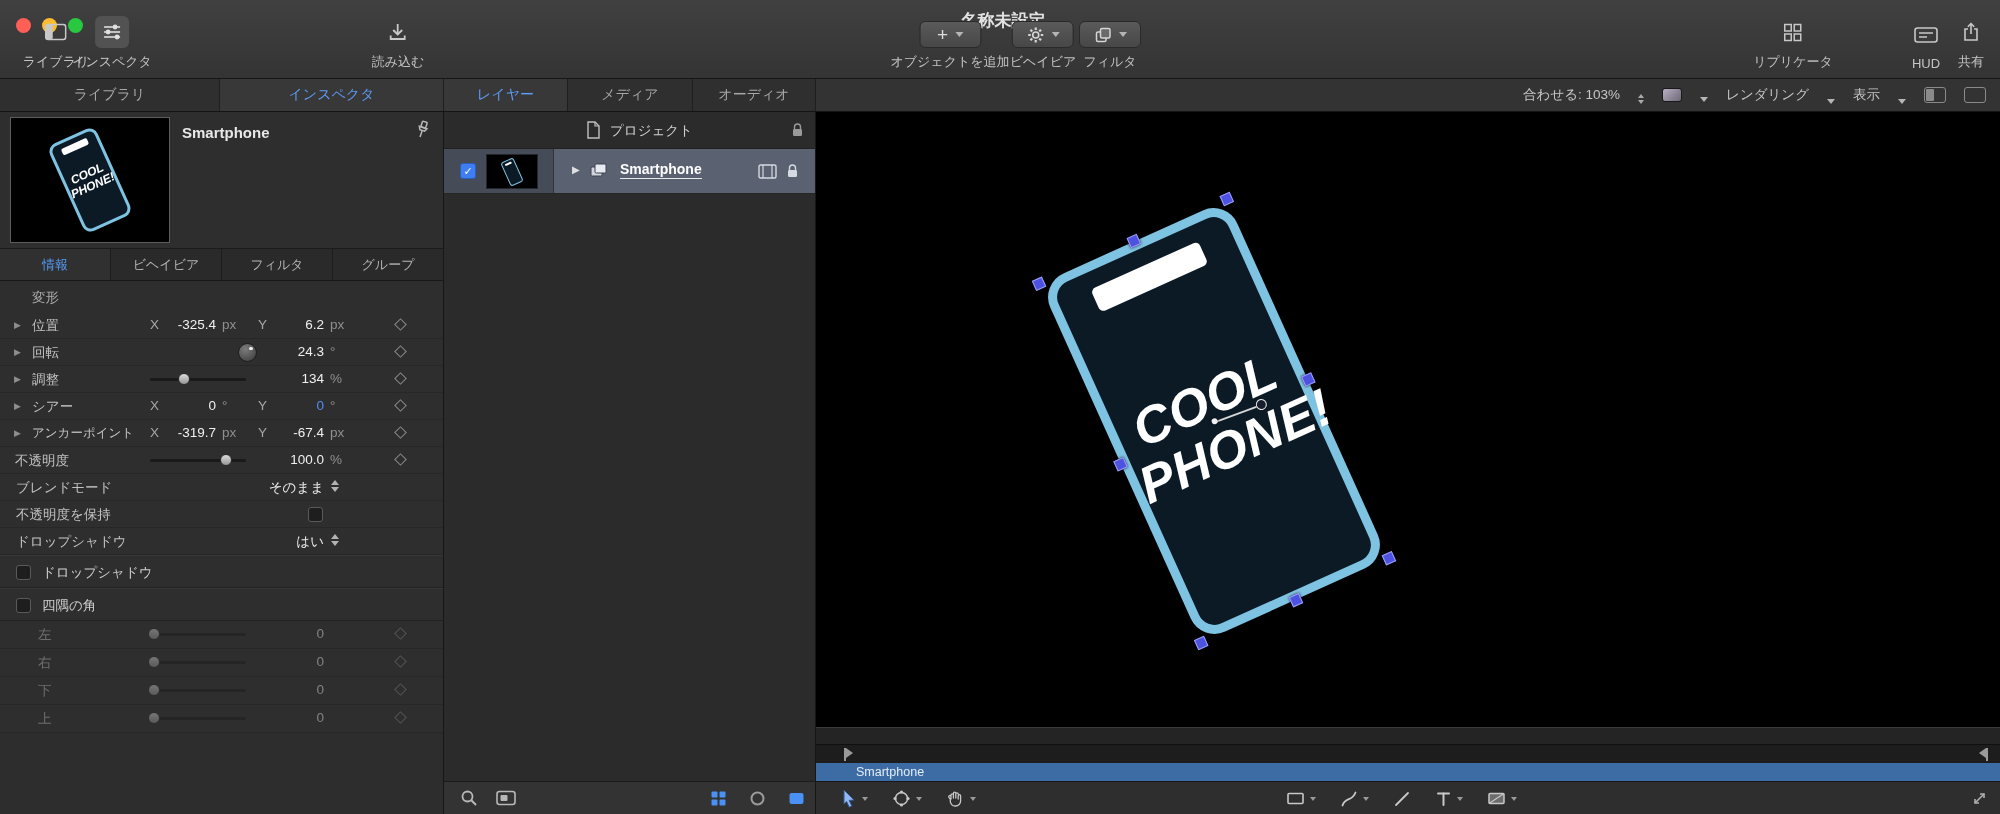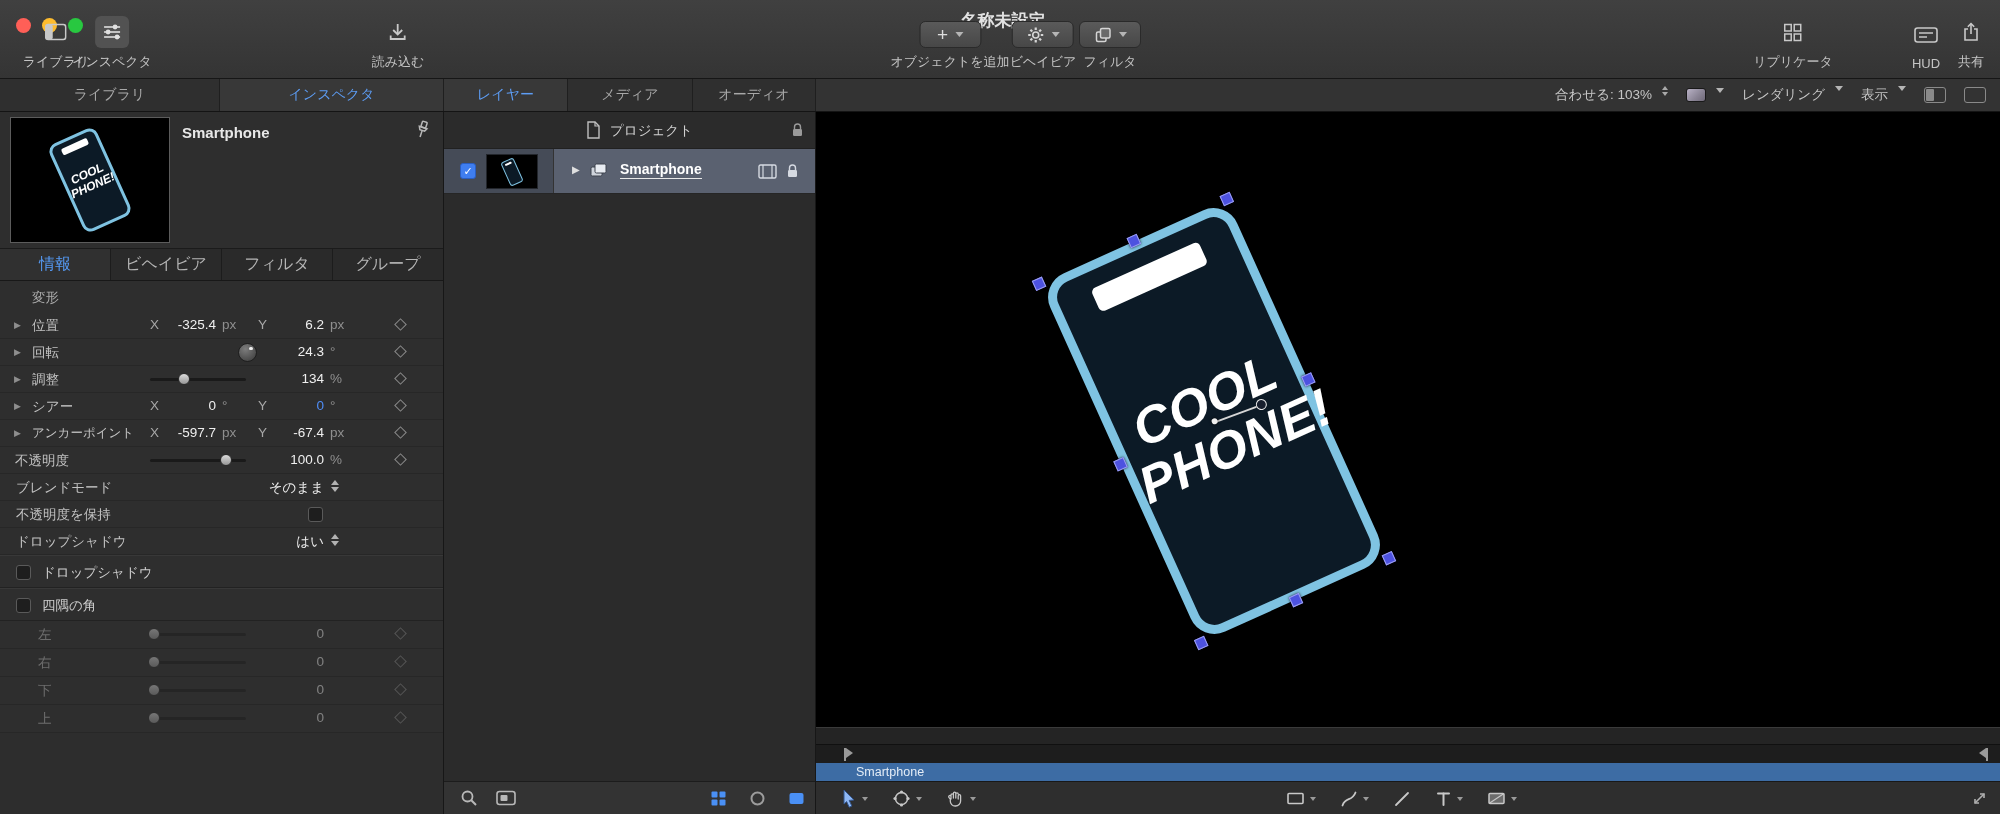--- a/index.html
+++ b/index.html
@@ -19,21 +19,21 @@
   .win-title{position:absolute;top:9px;left:1003px;transform:translateX(-50%);font-size:17px;font-weight:bold;color:#e2e2e2;white-space:nowrap}
   .dropbtn{height:27px;min-width:62px;display:flex;align-items:center;justify-content:center;gap:7px;background:linear-gradient(#5a5a5a,#474747);border:1px solid #2a2a2a;border-radius:6px;padding:0 9px}
   .plus-glyph{font-size:19px;color:#ddd;line-height:1}
   .chev{width:0;height:0;border-left:4px solid transparent;border-right:4px solid transparent;border-top:5px solid #b5b5b5;display:inline-block}
 
   
   .tabsrow{position:relative;display:flex;height:33px;background:#313131;border-bottom:1px solid #141414}
   .ptab{display:flex;align-items:center;justify-content:center;font-size:14px;color:#a8a8a8;border-right:1px solid #1f1f1f;background:#2f2f2f;cursor:default}
   .ptab.sel{color:#5d9df5;background:#383838}
   .canvas-controls{flex:1;display:flex;align-items:center;justify-content:flex-end;gap:18px;background:#333;padding-right:14px}
-  .cc-item{display:flex;align-items:flex-start;gap:10px;font-size:13.5px;color:#c6c6c6;white-space:nowrap}
+  .cc-item{display:flex;align-items:flex-end;gap:18px;font-size:13.5px;color:#c6c6c6;white-space:nowrap}
   .mini-stepper{display:inline-flex;flex-direction:column;gap:2px}
   .mini-stepper i{width:0;height:0;border-left:3.5px solid transparent;border-right:3.5px solid transparent;display:block}
   .mini-stepper .up{border-bottom:4px solid #aaa}
   .mini-stepper .dn{border-top:4px solid #aaa}
   .swatch{width:20px;height:14px;border-radius:3px;border:1px solid #191919;background:linear-gradient(135deg,#b9b2c6 0%,#8d8798 55%,#6e6878 100%)}
   .layout-sq{width:22px;height:16px;border:1.5px solid #8a8a8a;border-radius:3px;position:relative}
   .layout-sq.fill::after{content:"";position:absolute;left:1px;top:1px;bottom:1px;width:8px;background:#8a8a8a;border-radius:1px}
 
   
   .main{display:flex;height:702px}
@@ -45,21 +45,21 @@
   .preview{position:relative;height:137px;border-bottom:1px solid #1b1b1b;background:#2e2e2e;flex:none}
   .thumb{position:absolute;left:10px;top:5px;width:160px;height:126px;background:#000;border:1px solid #5c5c5c;overflow:hidden}
   .obj-name{position:absolute;left:182px;top:12px;font-size:15px;font-weight:bold;color:#e8e8e8}
   .pinbox{position:absolute;right:12px;top:8px}
   .miniphone{position:absolute;left:50%;top:50%;background:#0c1a26;border:3px solid #7fc3e2;border-radius:9px}
   .miniphone .mnotch{position:absolute;left:50%;transform:translateX(-50%);background:#fff;border-radius:2px}
   .minitext{position:absolute;left:0;right:0;text-align:center;color:#fff;font-weight:bold;font-style:italic;line-height:1.05}
 
   
   .itabs{display:flex;height:32px;border-bottom:1px solid #181818;flex:none}
-  .itab{flex:1;display:flex;align-items:center;justify-content:center;font-size:16px;color:#b5b5b5;background:#2a2a2a;border-right:1px solid #1c1c1c;cursor:default}
+  .itab{flex:1;display:flex;align-items:center;justify-content:center;font-size:13px;color:#b5b5b5;background:#2a2a2a;border-right:1px solid #1c1c1c;cursor:default}
   .itab:last-child{border-right:none}
   .itab.sel{color:#559af5;background:#303030}
 
   
   .rows{flex:1;overflow:hidden;font-size:13.5px}
   .shead{position:relative;height:31px;background:#2e2e2e}
   .shead span{position:absolute;left:32px;top:8px;color:#ababab;white-space:nowrap}
   .irow{position:relative;height:27px;border-bottom:1px solid #272727;background:#2e2e2e}
   .irow.tall{height:28px}
   .disc{position:absolute;left:14px;top:8px;font-size:9px;color:#8e8e8e}
@@ -373,21 +373,21 @@
           <span class="fx" style="left:258px">Y</span>
           <span class="val blue" style="left:266px;width:58px">0</span>
           <span class="unit" style="left:330px">°</span>
           <span class="kf"></span>
         </div>
 
         <div class="irow">
           <span class="disc">▶</span>
           <span class="rlabel" style="font-size:12.5px">アンカーポイント</span>
           <span class="fx" style="left:150px">X</span>
-          <span class="val" style="left:158px;width:58px">-597.7</span>
+          <span class="val" style="left:158px;width:58px">-319.7</span>
           <span class="unit" style="left:222px">px</span>
           <span class="fx" style="left:258px">Y</span>
           <span class="val" style="left:266px;width:58px">-67.4</span>
           <span class="unit" style="left:330px">px</span>
           <span class="kf"></span>
         </div>
 
 
         <div class="irow">
           <span class="rlabel" style="left:15px">不透明度</span>

